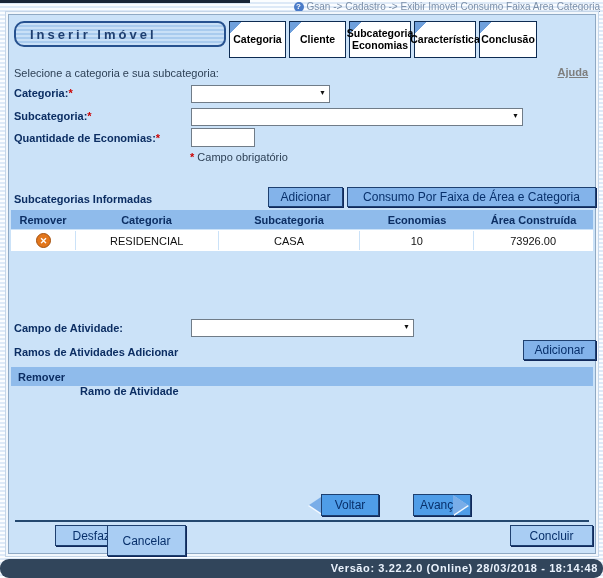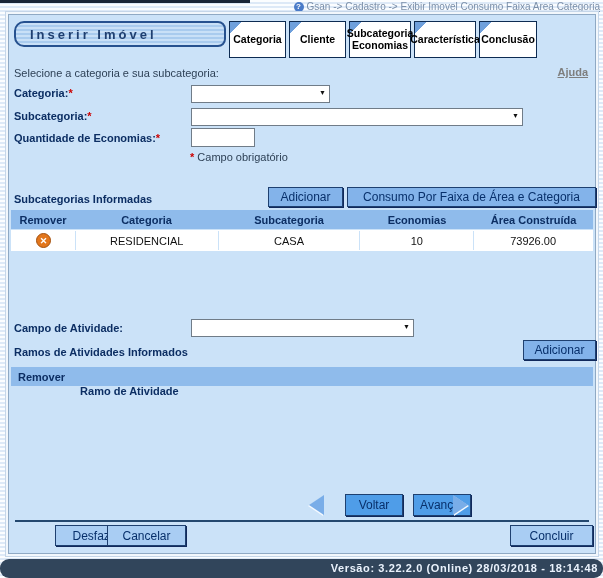--- a/index.html
+++ b/index.html
@@ -65,25 +65,25 @@
   .ramos-head{position:absolute;left:2px;top:352px;width:582px;height:19px;background:#8fbbeb;
     display:flex;align-items:center;font-size:11px;font-weight:bold;color:#0c2e63;}
   .ramos-head .rh0{margin-left:7px;}
   .ramos-head .rh1{margin-left:15px;margin-top:28px;}
   
   .arrow{position:absolute;width:0;height:0;border-style:solid;cursor:pointer;}
   .arrow-left{left:300px;top:480px;border-width:10px 15px 10px 0;
     border-color:transparent #79ade8 transparent transparent;filter:drop-shadow(-1px 1px 0 #f4f9ff);}
   .arrow-right{left:444px;top:480px;border-width:10px 0 10px 15px;
     border-color:transparent transparent transparent #79ade8;filter:drop-shadow(1px 1px 0 #f4f9ff);}
-  .btn-voltar{left:336px;top:479px;width:58px;height:22px;}
+  .btn-voltar{left:312px;top:479px;width:58px;height:22px;}
   .btn-avancar{left:382px;top:479px;width:58px;height:22px;margin-left:22px;}
   .rule{position:absolute;left:6px;top:505px;width:574px;height:2px;background:#24486f;}
   .btn-desfazer{left:6px;top:510px;width:83px;height:21px;margin-left:40px;}
-  .btn-cancelar{left:98px;top:510px;width:79px;height:21px;}
+  .btn-cancelar{left:98px;top:510px;width:79px;height:31px;}
   .btn-concluir{left:501px;top:510px;width:83px;height:21px;}
   
   .footer{position:absolute;left:0;top:559px;width:603px;height:19px;background:#31455b;
     color:#eaf2fc;font-size:11px;font-weight:bold;text-align:right;line-height:19px;
     padding-right:5px;box-sizing:border-box;letter-spacing:0.6px;border-radius:9px;}
 </style>
 </head>
 <body>
 
 <div class="topstrip"></div>
@@ -146,21 +146,21 @@
       <div class="cell c4">73926.00</div>
     </div>
   </div>
 
   <div class="lbl" style="left:5px;top:307px;">Campo de Atividade:</div>
   <div class="sel-wrap" style="left:182px;top:303px;width:223px;">
     <select></select>
     <span class="sel-arrow">▼</span>
   </div>
 
-  <div class="lbl" style="left:5px;top:331px;">Ramos de Atividades Informados</div>
+  <div class="lbl" style="left:5px;top:331px;">Ramos de Atividades Adicionar</div>
   <button class="btn btn-mid" style="left:514px;top:325px;width:73px;height:20px;">Adicionar</button>
 
   <div class="ramos-head">
     <span class="rh0">Remover</span>
     <span class="rh1">Ramo de Atividade</span>
   </div>
 
   <div class="arrow arrow-left"></div>
   <button class="btn btn-nav btn-voltar">Voltar</button>
   <button class="btn btn-nav btn-avancar">Avançar</button>

